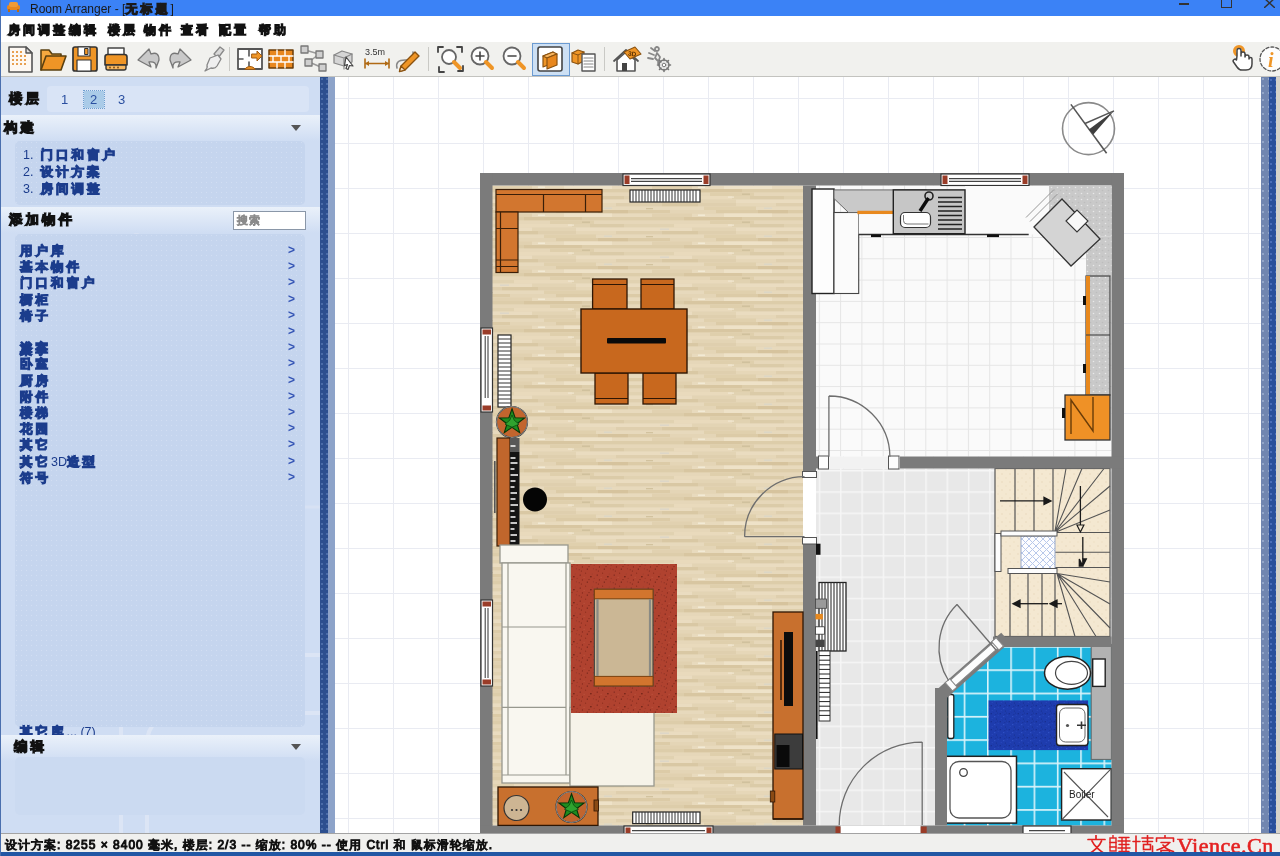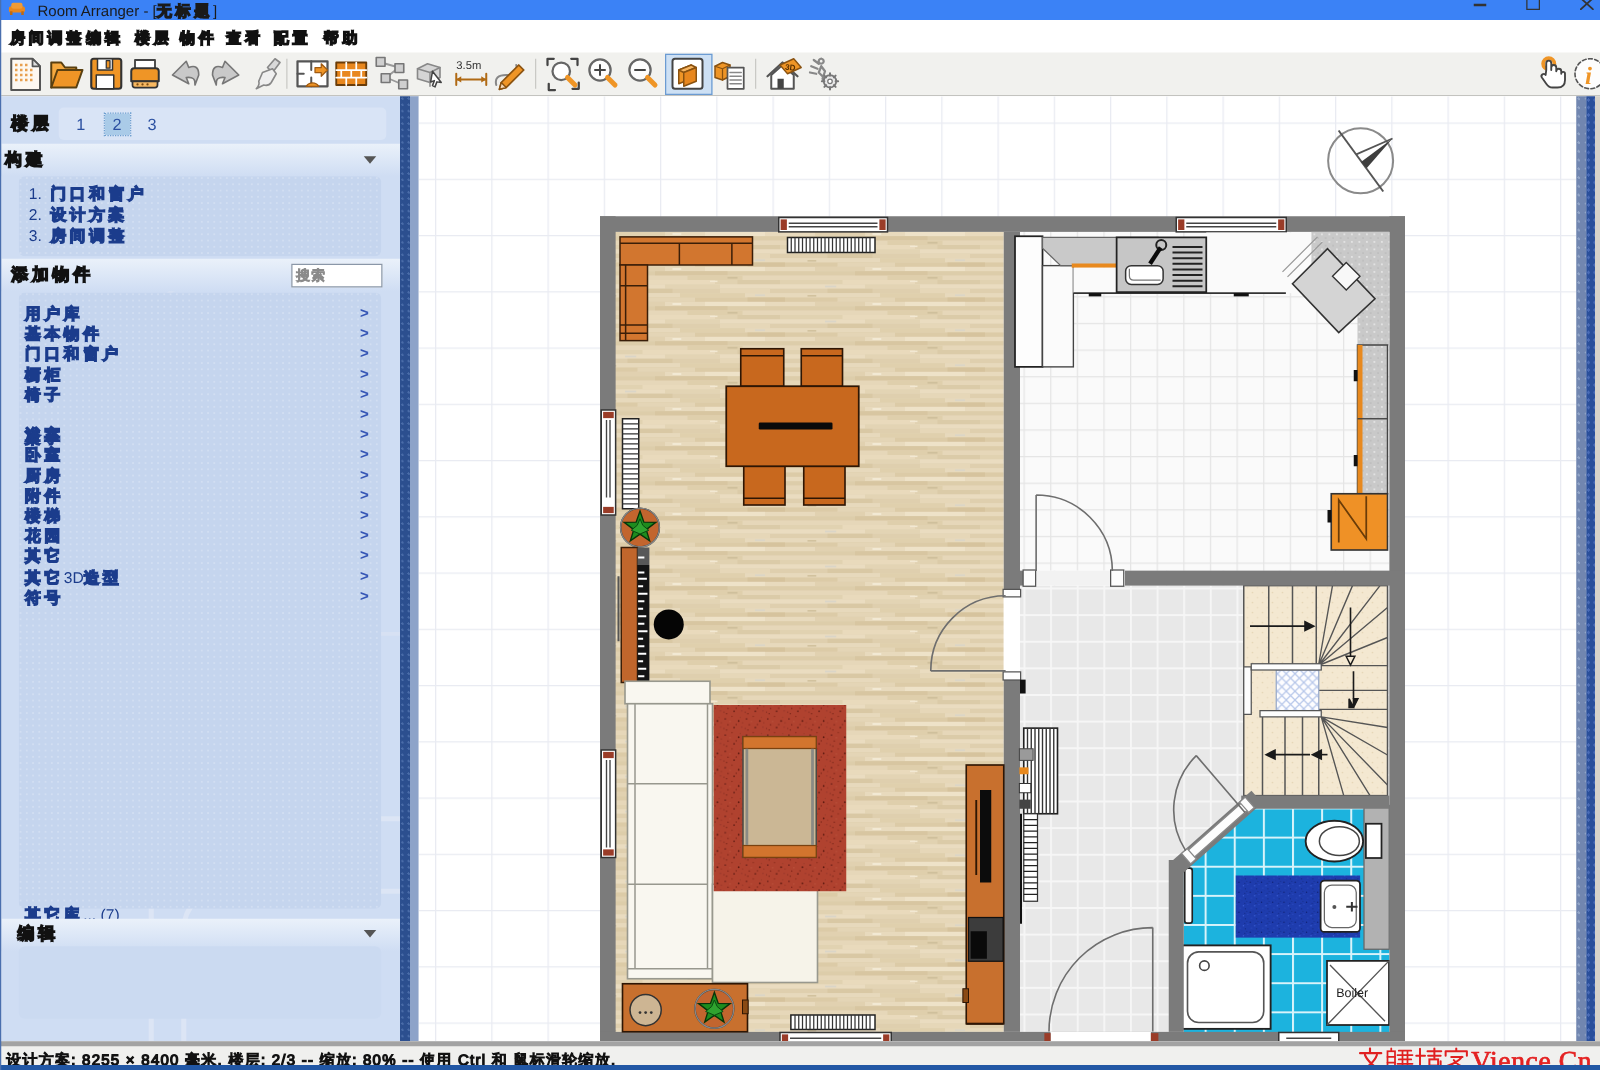--- a/index.html
+++ b/index.html
@@ -12,21 +12,21 @@
   .menuitem{position:absolute;top:6px;font-size:12px;color:#111}
   #toolbar{left:1px;top:42px;width:1279px;height:34px;background:#f1f1ee;border-bottom:1px solid #c3c3bf}
   .tsep{position:absolute;top:5px;width:1px;height:24px;background:#c9c9c5}
   #sidebar{left:1px;top:77px;width:319px;height:756px;background:#cfddf3;overflow:hidden}
   #splitter{left:320px;top:77px;width:8px;height:756px;background:#2c4f8f;background-image:radial-gradient(circle at 2px 2px,#4a6ca8 1px,transparent 1px);background-size:5px 5px}
   #splitter2{left:328px;top:77px;width:7px;height:756px;background:#8da3c9}
   #canvas{left:335px;top:77px;width:926px;height:756px;background:#fff;overflow:hidden}
   #rsb{left:1261px;top:77px;width:8px;height:756px;background:#7186b0;background-image:radial-gradient(circle at 2px 2px,#93a6c8 1px,transparent 1px);background-size:6px 7px}
   #rsb2{left:1269px;top:77px;width:7px;height:756px;background:#2a4f9b;background-image:radial-gradient(circle at 2px 3px,#4a6cb8 1.2px,transparent 1.2px);background-size:5px 6px}
   #rgray{left:1276px;top:77px;width:4px;height:756px;background:#d6d2ca}
-  #statusbar{left:0;top:833px;width:1280px;height:19px;background:#f0f0ee;border-top:4px solid #a3a3a3}
+  #statusbar{left:0;top:833px;width:1280px;height:19px;background:#f0f0ee;border-top:1px solid #a3a3a3}
   #bottomstrip{left:0;top:852px;width:1280px;height:4px;background:#2257a4}
   #leftedge{left:0;top:0;width:1px;height:856px;background:#4a6fae}
   .panel{position:absolute;left:14px;width:290px;background:#c5d5ee;border-radius:5px;background-image:radial-gradient(circle at 1.5px 1.5px,rgba(255,255,255,0.22) 0.9px,transparent 0.9px);background-size:5px 5px}
   .sideitem{position:absolute;font-size:12.5px;color:#1b3c8c;white-space:nowrap}
   .chev{position:absolute;left:287px;color:#3555b5;font-size:12px;font-weight:bold;-webkit-text-stroke:0}
   .hdr{position:absolute;font-size:13.5px;color:#111}
   .tri{position:absolute;width:0;height:0;border-left:5px solid transparent;border-right:5px solid transparent;border-top:6px solid #555}
 </style>
 </head>
 <body>

